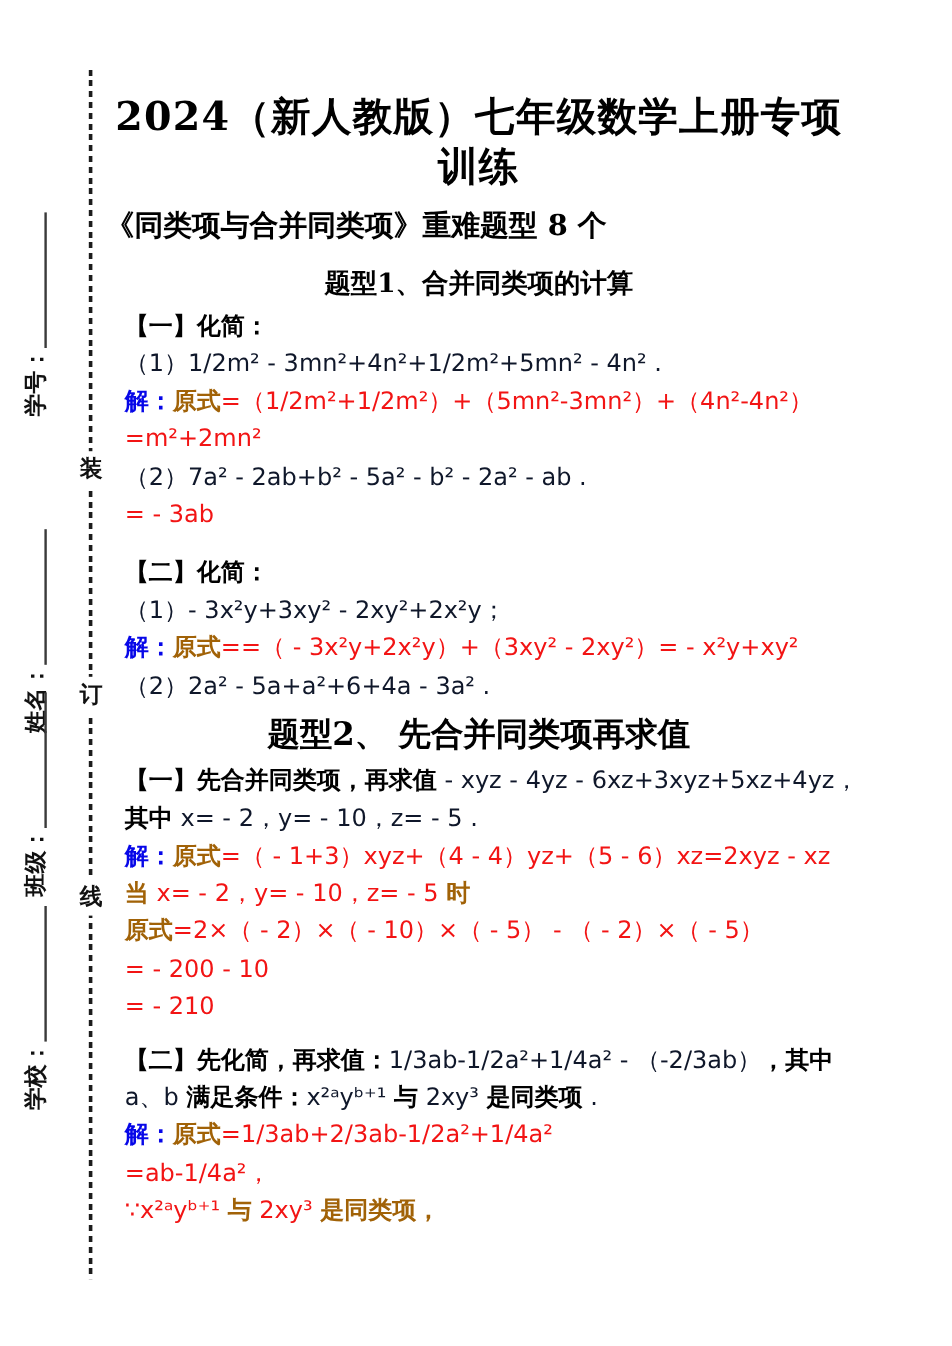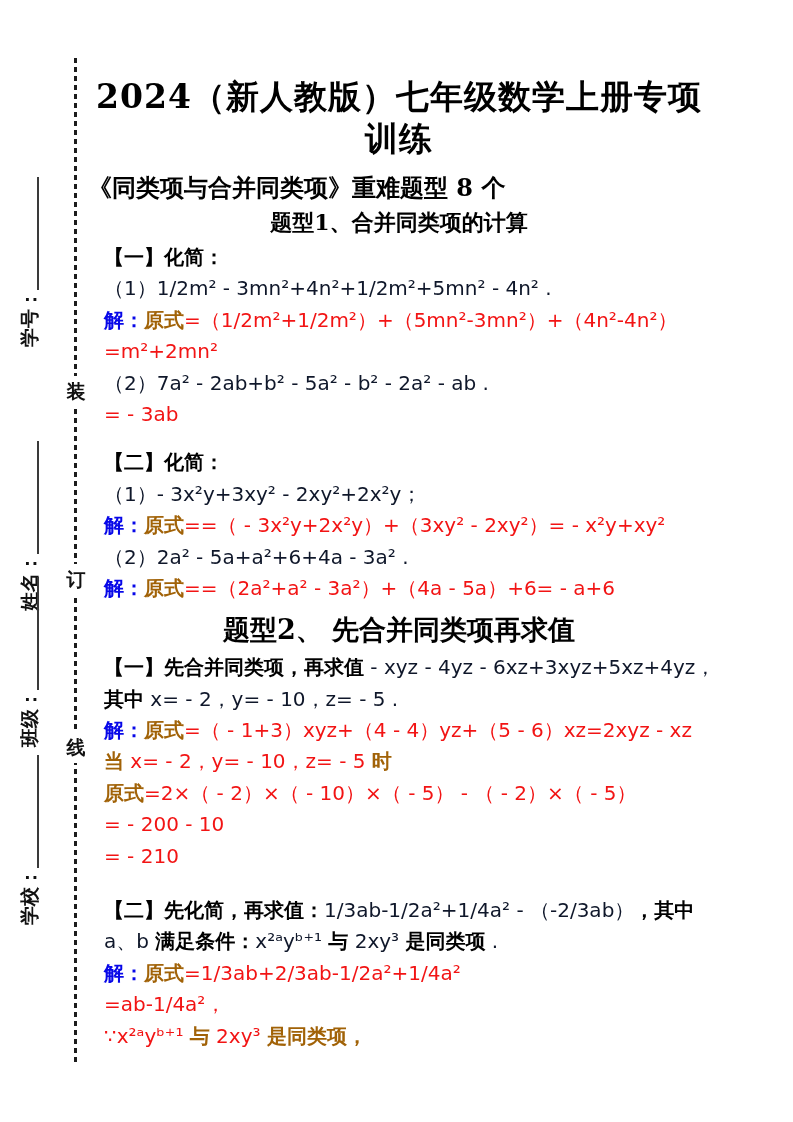--- a/index.html
+++ b/index.html
@@ -78,21 +78,21 @@
     line-height: 36px;
     text-align: left;
     font-weight: bold;
     font-family: "DejaVu Serif", serif;
   }
   .sec-heading {
     text-align: center;
     font-weight: bold;
     font-family: "DejaVu Serif", serif;
   }
-  .sec-heading.s0 { font-size: 22px; line-height: 28px; margin: 2px 0 0 0; }
+  .sec-heading.s0 { font-size: 22px; line-height: 28px; margin: 16px 0 0 0; }
   .sec-heading.s1 { font-size: 27px; line-height: 36px; margin: 8px 0 4px 0; }
   .sec-lines.s0 { margin-top: 6px; }
   .sec-lines.s1 { margin-top: 0; }
 
   .line {
     line-height: 31.4px;
     height: 31.4px;
     padding-left: 16px;
     white-space: nowrap;
     font-size: 20px;
@@ -144,32 +144,31 @@
           <div class="line"><span class="seg kb">【一】化简：</span></div>
           <div class="line"><span class="seg k">（1）1/2m² - 3mn²+4n²+1/2m²+5mn² - 4n² .</span></div>
           <div class="line"><span class="seg b">解：</span><span class="seg rb">原式</span><span class="seg r">=（1/2m²+1/2m²）+（5mn²-3mn²）+（4n²-4n²）</span></div>
           <div class="line"><span class="seg r">=m²+2mn²</span></div>
           <div class="line"><span class="seg k">（2）7a² - 2ab+b² - 5a² - b² - 2a² - ab .</span></div>
           <div class="line"><span class="seg r">= - 3ab</span></div>
           <div class="line" style="margin-top: 17px;"><span class="seg kb">【二】化简：</span></div>
           <div class="line"><span class="seg k">（1）- 3x²y+3xy² - 2xy²+2x²y；</span></div>
           <div class="line"><span class="seg b">解：</span><span class="seg rb">原式</span><span class="seg r">==（ - 3x²y+2x²y）+（3xy² - 2xy²）= - x²y+xy²</span></div>
           <div class="line"><span class="seg k">（2）2a² - 5a+a²+6+4a - 3a² .</span></div>
-          <div class="line"><span class="seg b">解：</span><span class="seg rb">原式</span><span class="seg r">==（2a²+a² - 3a²）+（4a - 5a）+6= - a+6</span></div>
         </div>
         <div class="sec-heading s1">题型2、 先合并同类项再求值</div>
         <div class="sec-lines s1">
           <div class="line"><span class="seg kb">【一】先合并同类项，再求值</span><span class="seg k"> - xyz - 4yz - 6xz+3xyz+5xz+4yz，</span></div>
           <div class="line"><span class="seg kb">其中</span><span class="seg k"> x= - 2，y= - 10，z= - 5 .</span></div>
           <div class="line"><span class="seg b">解：</span><span class="seg rb">原式</span><span class="seg r">=（ - 1+3）xyz+（4 - 4）yz+（5 - 6）xz=2xyz - xz</span></div>
           <div class="line"><span class="seg rb">当</span><span class="seg r"> x= - 2，y= - 10，z= - 5 </span><span class="seg rb">时</span></div>
           <div class="line"><span class="seg rb">原式</span><span class="seg r">=2×（ - 2）×（ - 10）×（ - 5） - （ - 2）×（ - 5）</span></div>
           <div class="line"><span class="seg r">= - 200 - 10</span></div>
           <div class="line"><span class="seg r">= - 210</span></div>
-          <div class="line" style="margin-top: 23px;"><span class="seg kb">【二】先化简，再求值：</span><span class="seg k">1/3ab-1/2a²+1/4a² - （-2/3ab）</span><span class="seg kb">，其中</span></div>
+          <div class="line" style="margin-top: 13px;"><span class="seg kb">【二】先化简，再求值：</span><span class="seg k">1/3ab-1/2a²+1/4a² - （-2/3ab）</span><span class="seg kb">，其中</span></div>
           <div class="line"><span class="seg k">a、b </span><span class="seg kb">满足条件：</span><span class="seg k">x²ᵃyᵇ⁺¹ </span><span class="seg kb">与</span><span class="seg k"> 2xy³ </span><span class="seg kb">是同类项</span><span class="seg k"> .</span></div>
           <div class="line"><span class="seg b">解：</span><span class="seg rb">原式</span><span class="seg r">=1/3ab+2/3ab-1/2a²+1/4a²</span></div>
           <div class="line"><span class="seg r">=ab-1/4a²，</span></div>
           <div class="line"><span class="seg r">∵</span><span class="seg r">x²ᵃyᵇ⁺¹ </span><span class="seg rb">与</span><span class="seg r"> 2xy³ </span><span class="seg rb">是同类项，</span></div>
         </div>
       </div>
   </div>
 
 </div>
 

